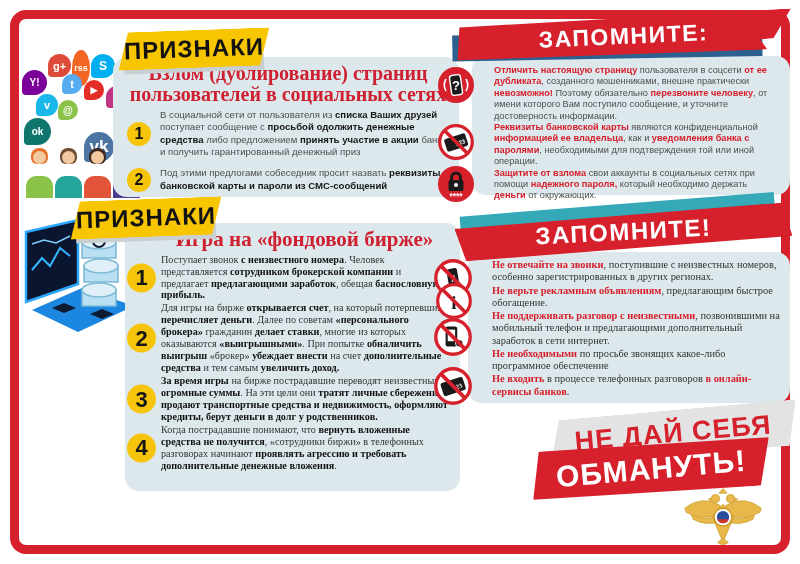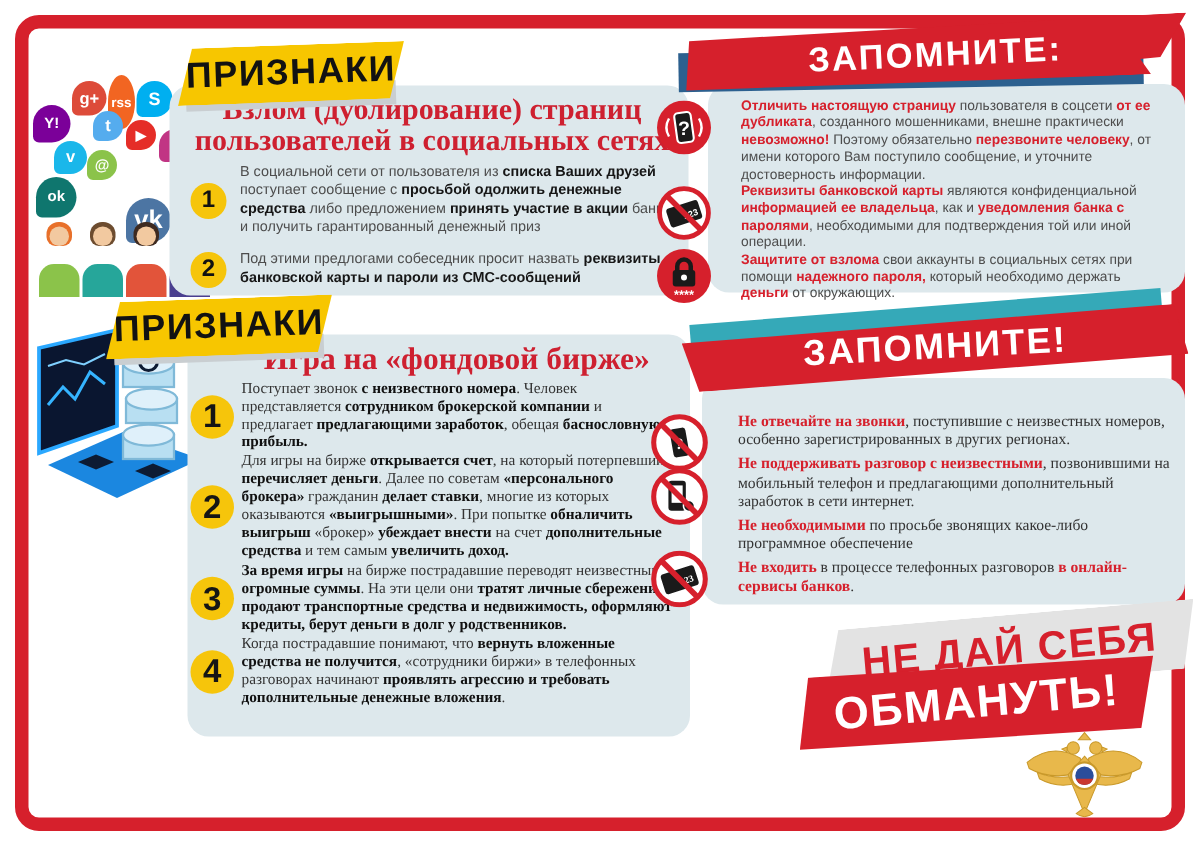--- a/index.html
+++ b/index.html
@@ -48,21 +48,21 @@
   .bw1 .sliver { left:-3px; top:16px; width:310px; height:26px; background:#2c608f; transform:rotate(1.6deg); }
   .bw1 .banner-red { width:100%; height:40px; font-size:23px; clip-path:polygon(1.5% 10%,100% 0,94.5% 72%,90.5% 74%,92.5% 100%,0.5% 92%); }
   .bw2 { left:455px; top:211px; width:337px; height:46px; transform:rotate(-3deg); }
   .bw2 .sliver { left:6px; top:-7px; width:315px; height:26px; background:#35a9b8; transform:rotate(-1.5deg); }
   .bw2 .banner-red { width:100%; height:42px; font-size:24px; clip-path:polygon(0 22%,97.5% 0,100% 80%,3% 100%); }
 
   
   .box-right1 { left:472px; top:56px; width:318px; height:139px; padding:9px 10px 6px 22px;
            display:flex; flex-direction:column; justify-content:space-between; }
   .box-right1 .ritem { position:relative; font-size:9.2px; line-height:1.24; color:#4d4d4d; }
-  .box-right2 { left:468px; top:252px; width:322px; height:151px; padding:24px 8px 5px 24px;
+  .box-right2 { left:468px; top:252px; width:322px; height:151px; padding:7px 8px 5px 24px;
            font-family:"Liberation Serif", serif; display:flex; flex-direction:column; justify-content:space-between; }
   .box-right2 .ritem { position:relative; font-size:10.4px; line-height:1.18; color:#333; }
   .icon { position:absolute; width:36px; height:36px; }
   .icon svg { width:100%; height:100%; }
   .ic-l1 { left:-56px; top:2px; } .ic-l2 { left:-56px; top:2px; } .ic-l3 { left:-56px; top:-2px; }
   .ic-r1 { left:-58px; top:0; width:38px; height:38px; }
   .ic-r2 { left:-56px; top:-2px; }
   .ic-r3 { left:-58px; top:8px; width:38px; height:38px; }
   .ic-r5 { left:-58px; top:-6px; width:38px; height:38px; }
 
@@ -267,20 +267,30 @@
         <svg viewBox="0 0 36 36">
             <circle cx="18" cy="18" r="16.3" fill="#fff" stroke="#d6202c" stroke-width="3.2"></circle>
           <rect x="13" y="9" width="10" height="18" rx="2" fill="#1a1a1a" transform="rotate(-10 18 18)"></rect>
           <text x="18" y="22" font-size="10" font-weight="bold" fill="#fff" text-anchor="middle">?</text>
           <line x1="6.5" y1="6.5" x2="29.5" y2="29.5" stroke="#d6202c" stroke-width="3.6"></line>
           </svg>
       </span>
       <p><span class="r">Не отвечайте на звонки</span><span>, поступившие с неизвестных номеров, особенно зарегистрированных в других регионах.</span></p>
     </div>
     <div class="ritem">
+      <span class="icon ic-r2">
+        <svg viewBox="0 0 36 36">
+            <circle cx="18" cy="18" r="16.3" fill="#fff" stroke="#d6202c" stroke-width="3.2"></circle>
+          <text x="18" y="26" font-size="19" font-weight="bold" fill="#1a1a1a" text-anchor="middle" font-family="serif">i</text>
+          <line x1="6.5" y1="6.5" x2="29.5" y2="29.5" stroke="#d6202c" stroke-width="3.6"></line>
+          </svg>
+      </span>
+      <p><span class="r">Не верьте рекламным объявлениям</span><span>, предлагающим быстрое обогащение.</span></p>
+    </div>
+    <div class="ritem">
       <span class="icon ic-r3">
         <svg viewBox="0 0 36 36">
             <circle cx="18" cy="18" r="16.3" fill="#fff" stroke="#d6202c" stroke-width="3.2"></circle>
           <rect x="11" y="8" width="11" height="19" rx="2" fill="#1a1a1a"></rect>
           <rect x="13" y="11" width="7" height="11" fill="#fff"></rect>
           <circle cx="24" cy="24" r="3.5" fill="#1a1a1a" stroke="#fff" stroke-width="1"></circle>
           <line x1="6.5" y1="6.5" x2="29.5" y2="29.5" stroke="#d6202c" stroke-width="3.6"></line>
           </svg>
       </span>
       <p><span class="r">Не поддерживать разговор с неизвестными</span><span>, позвонившими на мобильный телефон и предлагающими дополнительный заработок в сети интернет.</span></p>

